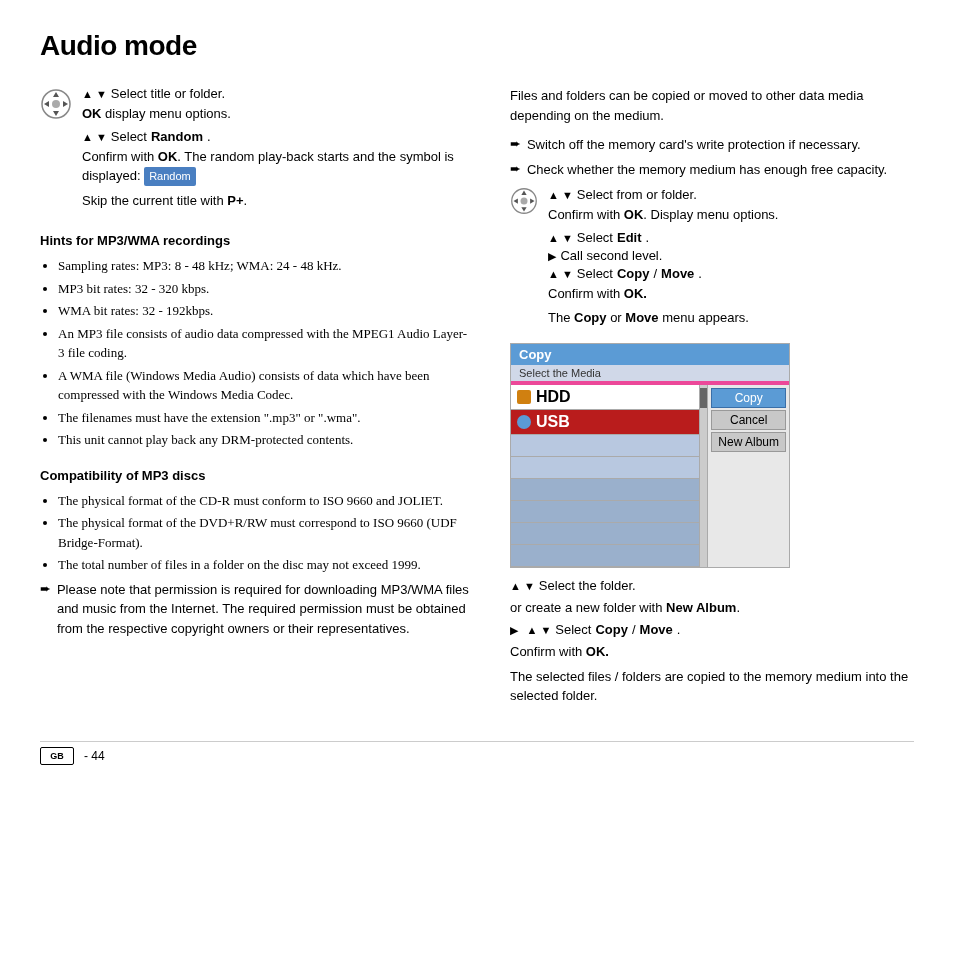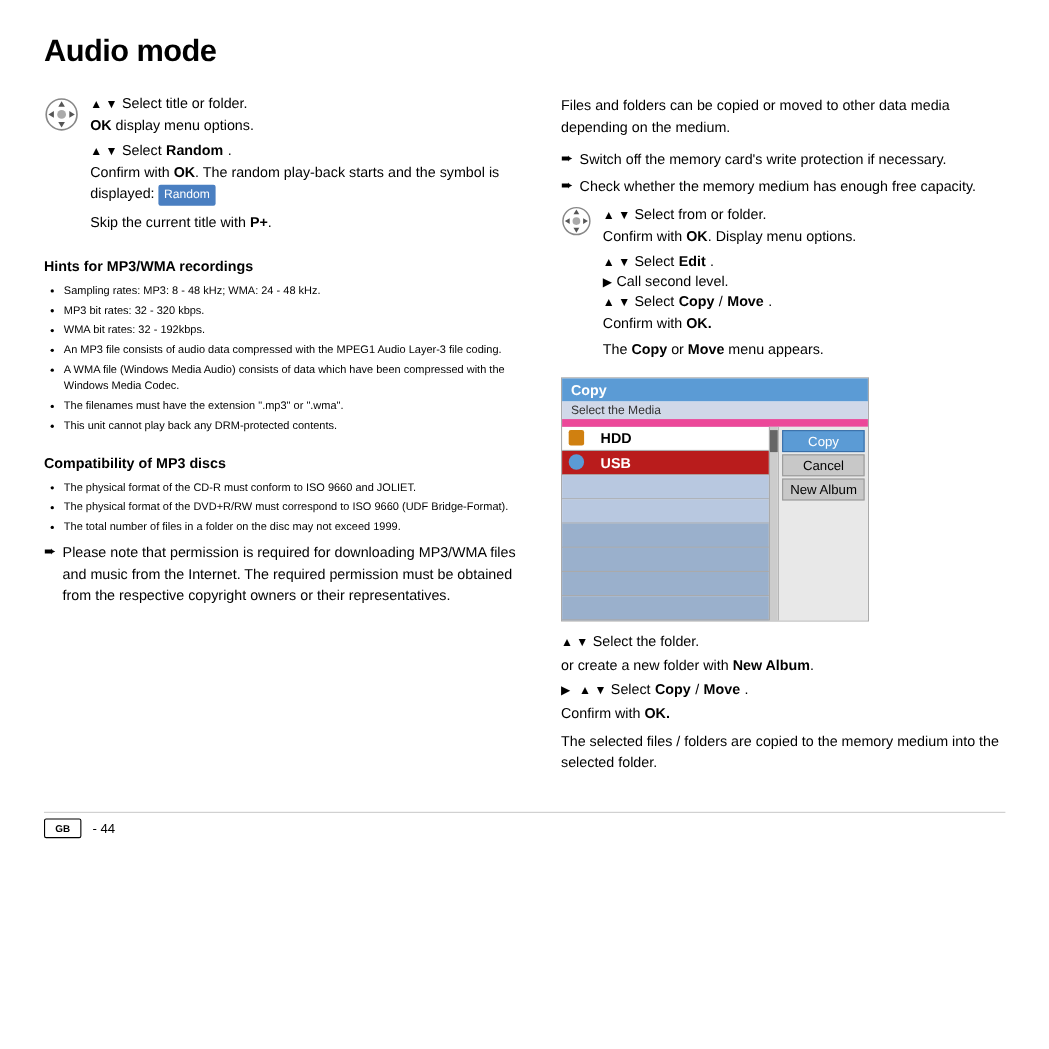--- a/index.html
+++ b/index.html
@@ -101,23 +101,24 @@
       margin-bottom: 5px;
       line-height: 1.5;
     }
 
     ul {
       margin-left: 18px;
       margin-bottom: 5px;
     }
 
     ul li {
-      font-size: 10px;
+      font-size: 13px;
       margin-bottom: 3px;
       line-height: 1.5;
+      font-family: Liberation Serif, serif;
     }
 
     .arrow-bullet {
       display: flex;
       align-items: flex-start;
       gap: 6px;
       margin-bottom: 5px;
     }
 
     .arrow-bullet .bullet-arrow {
@@ -143,33 +144,33 @@
       font-weight: bold;
       padding: 3px 8px;
       font-size: 13px;
     }
 
     .copy-menu-subheader {
       background: #d0d8e8;
       color: #333;
       font-size: 11px;
       padding: 2px 8px;
-      border-bottom: 7px solid #ec4899;
+      border-bottom: 4px solid #ec4899;
     }
 
     .copy-menu-body {
       display: flex;
     }
 
     .copy-menu-item {
       display: flex;
       align-items: center;
-      gap: 15px;
+      gap: 5px;
       padding: 3px 6px;
-      font-size: 13px;
+      font-size: 16px;
       font-weight: bold;
       border-bottom: 1px solid #aaa;
       min-height: 22px;
     }
 
     .copy-menu-item.selected {
       background: #b91c1c;
       color: #fff;
       text-align: right;
     }

